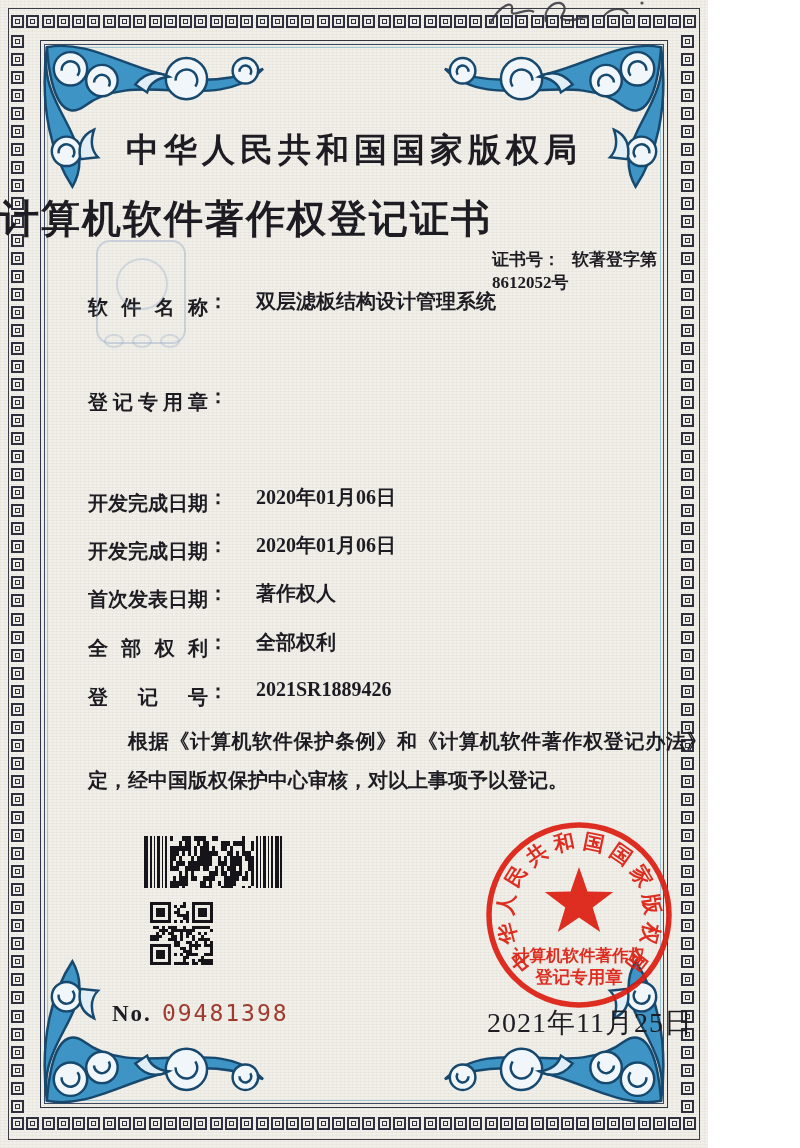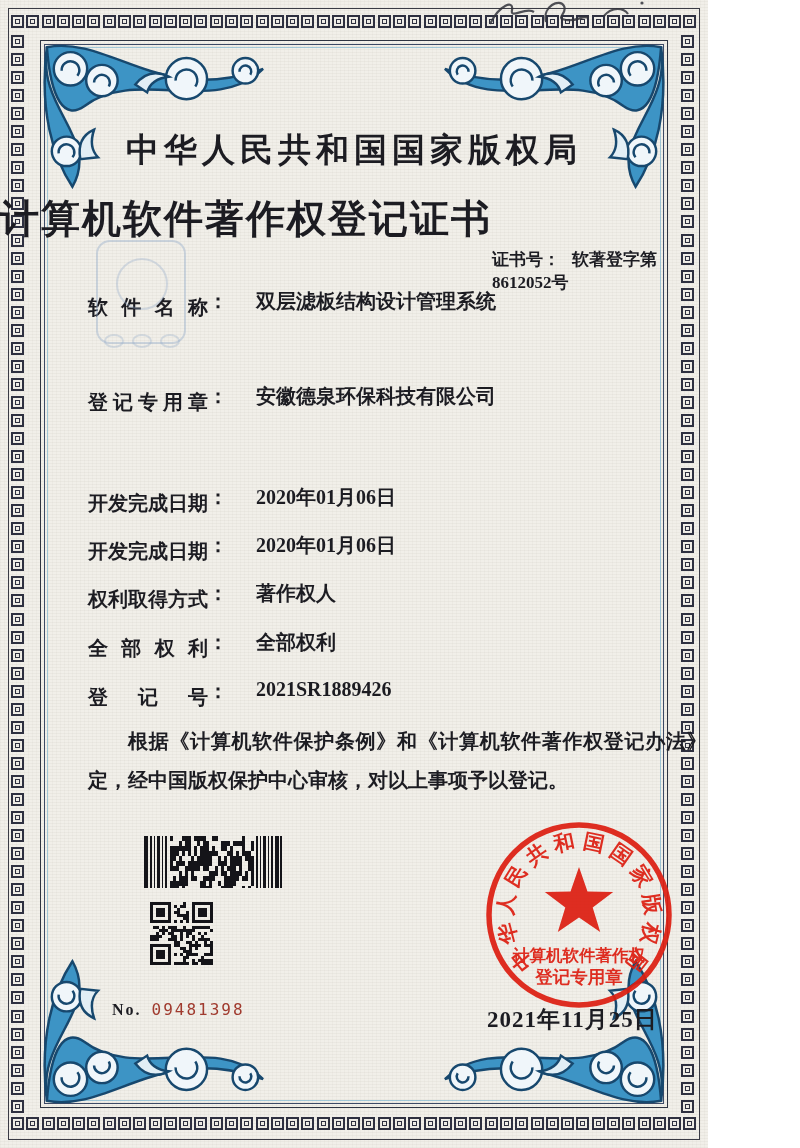--- a/index.html
+++ b/index.html
@@ -53,32 +53,32 @@
   .flabel{display:inline-block;width:120px;text-align:justify;text-align-last:justify;flex:none;margin-top:6px;}
   .colon{flex:none;}
   .fval{margin-left:28px;font-weight:600;text-align:right;}
   .cont{left:237px;font-weight:600;}
   
   .statement{position:absolute;top:722px;left:88px;width:660px;font-size:20px;font-weight:600;
     line-height:39px;text-indent:2em;text-align:justify;}
   
   .barcode{position:absolute;left:144px;top:836px;}
   .qrcode{position:absolute;left:150px;top:902px;}
-  .serial{position:absolute;left:112px;top:1000px;font-size:16px;}
+  .serial{position:absolute;left:112px;top:1000px;font-size:23px;}
   .serial .pfx{font-weight:700;letter-spacing:2px;}
   .serial .num{font-family:"DejaVu Sans Mono","Liberation Mono",monospace;
     color:var(--serial);letter-spacing:2px;margin-left:10px;}
   
   .seal{position:absolute;left:484px;top:820px;z-index:4;opacity:.93;}
   .ringch{font-size:21px;font-weight:700;fill:var(--red);text-anchor:middle;
     font-family:"Liberation Serif","DejaVu Serif",serif;}
   .sealtxt{fill:var(--red);font-weight:700;text-anchor:middle;
     font-family:"Liberation Serif","DejaVu Serif",serif;}
   .issue-date{position:absolute;left:487px;top:1004px;z-index:5;
-    font-size:23px;font-weight:700;letter-spacing:1px;}
+    font-size:28px;font-weight:400;letter-spacing:1px;}
   
   .emboss{position:absolute;left:96px;top:240px;width:90px;height:104px;
     border:2px solid rgba(140,165,200,.38);border-radius:14px;z-index:1;}
   .emboss .ring{position:absolute;left:18px;top:16px;width:52px;height:52px;border-radius:50%;
     border:2px solid rgba(140,165,200,.32);}
   .emboss .scallop{position:absolute;left:6px;bottom:-8px;width:76px;height:16px;display:flex;
     justify-content:space-between;}
   .emboss .scallop i{width:20px;height:14px;border:2px solid rgba(140,165,200,.30);
     border-radius:50%;}
   
@@ -410,37 +410,36 @@
 
   <div class="row" style="top:288px">
     <span class="flabel">软件名称</span>
       <span class="colon">：</span>
     <span class="fval">双层滤板结构设计管理系统</span>
   </div>
 
   <div class="row" style="top:383px">
     <span class="flabel">登记专用章</span>
       <span class="colon">：</span>
-    <span class="fval">安徽德泉环保科技有限公司</span>
   </div>
 
   <div class="row" style="top:484px">
     <span class="flabel">开发完成日期</span>
       <span class="colon">：</span>
     <span class="fval">2020年01月06日</span>
   </div>
 
   <div class="row" style="top:532px">
     <span class="flabel">开发完成日期</span>
       <span class="colon">：</span>
     <span class="fval">2020年01月06日</span>
   </div>
 
   <div class="row" style="top:580px">
-    <span class="flabel">权利取得方式</span>
+    <span class="flabel">首次发表日期</span>
       <span class="colon">：</span>
     <span class="fval">著作权人</span>
   </div>
 
   <div class="row" style="top:629px">
     <span class="flabel">全部权利</span>
       <span class="colon">：</span>
     <span class="fval">全部权利</span>
   </div>
 

